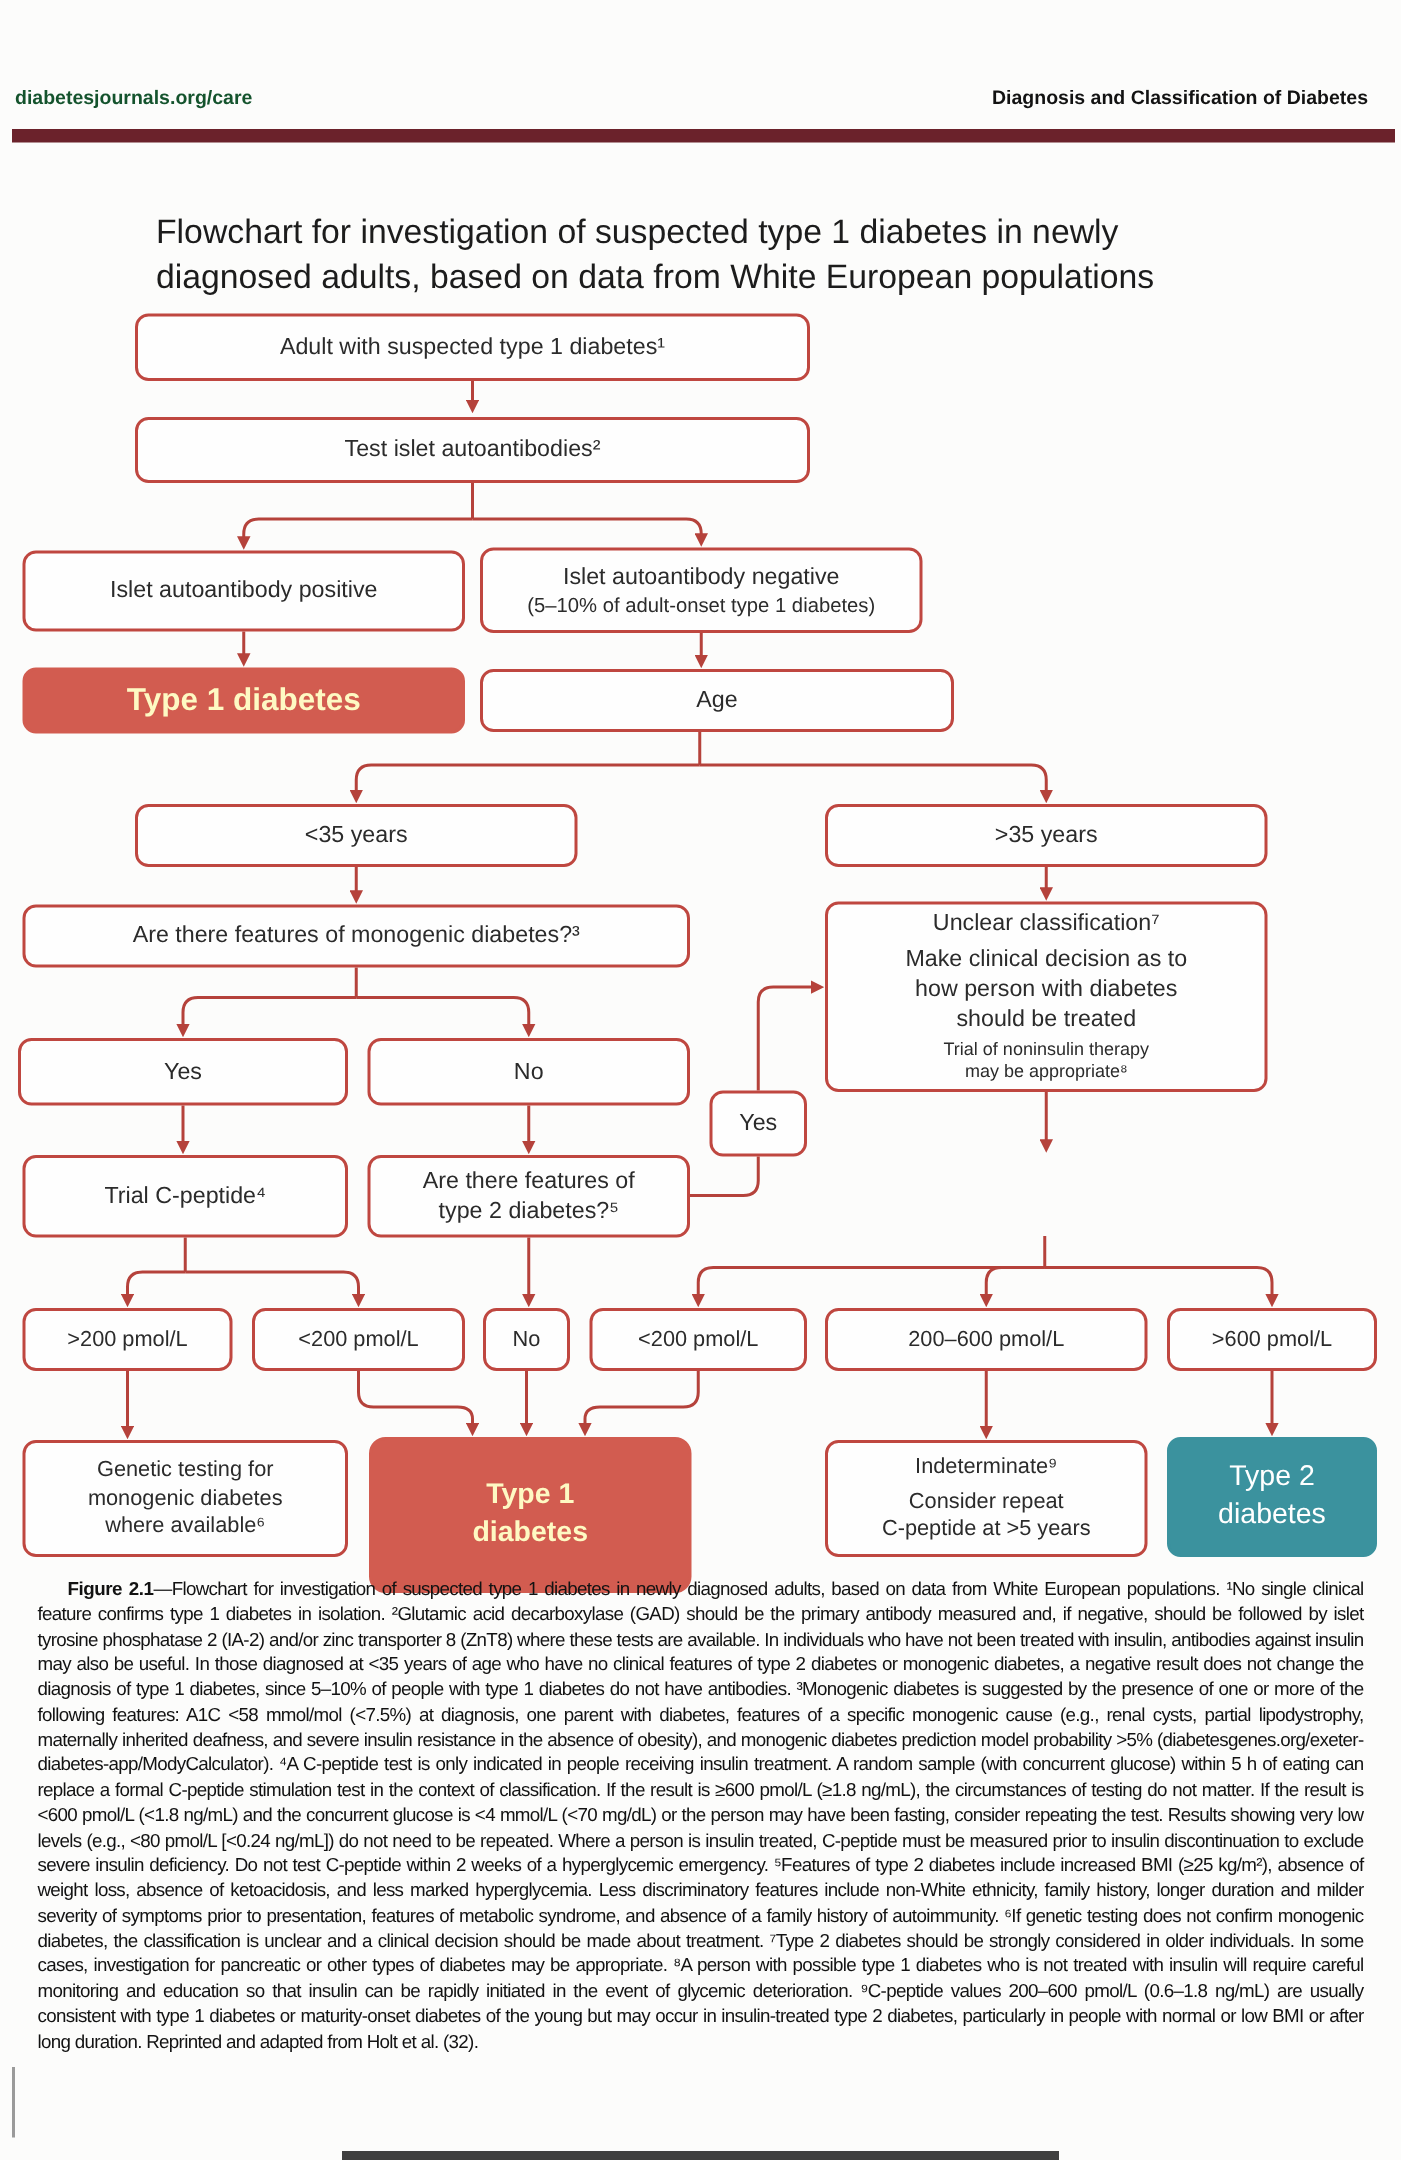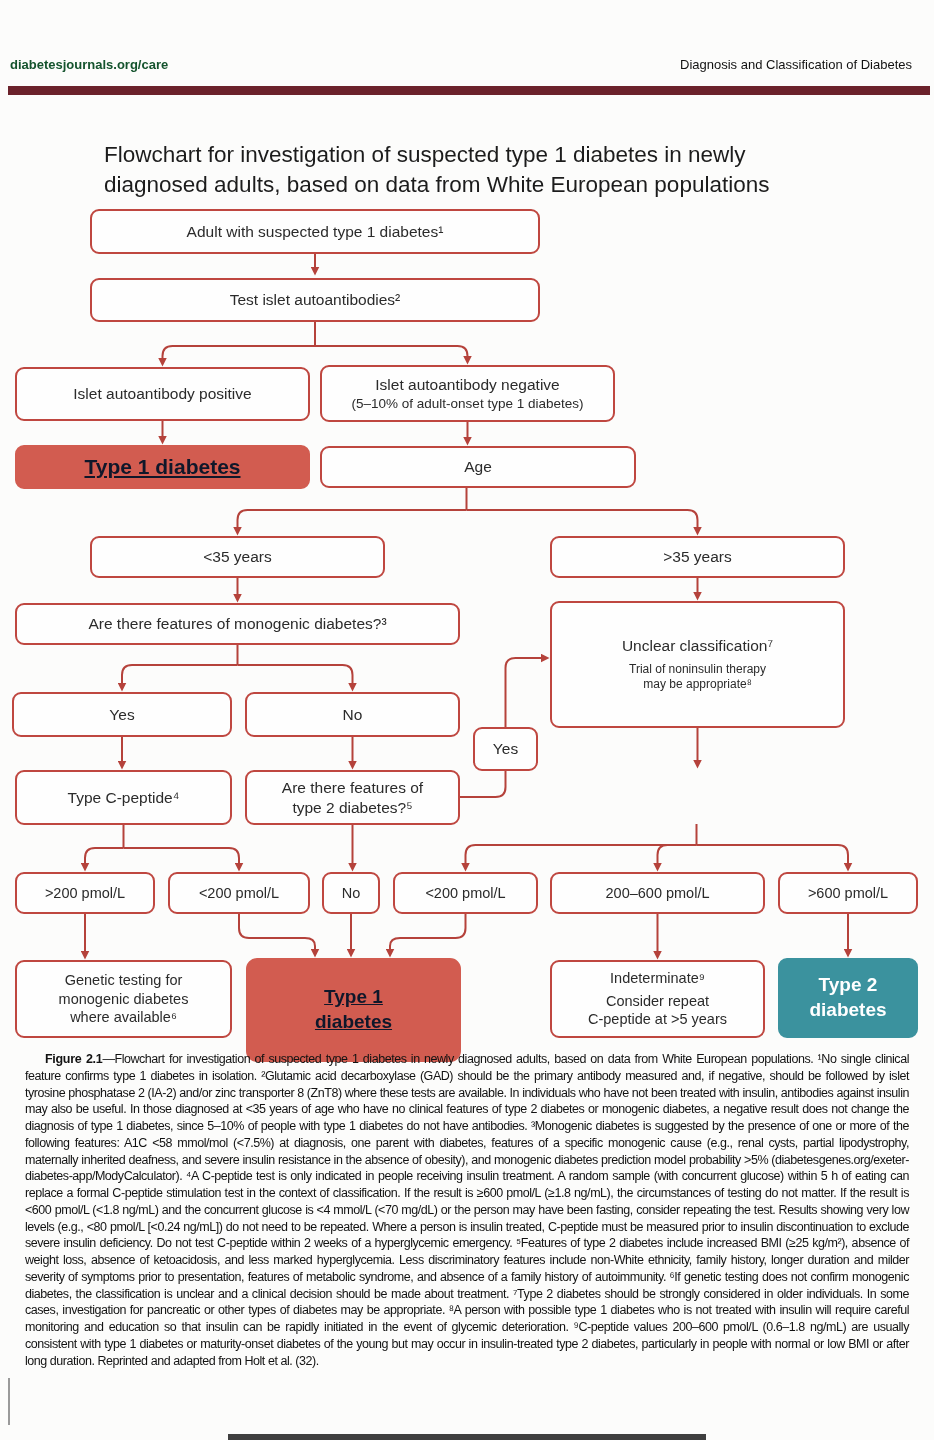--- a/index.html
+++ b/index.html
@@ -3,41 +3,41 @@
 <meta charset="utf-8">
 <style>
   html,body { margin:0; padding:0; background:#ffffff; }
   .page {
     position:relative; width:934px; height:1440px; margin:0 auto;
     background:#fcfcfb; font-family:"Liberation Sans", sans-serif;
     overflow:hidden;
   }
   
   .hdr-site { position:absolute; left:10px; top:57px; font-size:13px; font-weight:700; color:#14532d; }
-  .hdr-article { position:absolute; right:22px; top:57px; font-size:13px; font-weight:400; color:#121212;margin-left:24px; }
+  .hdr-article { position:absolute; right:22px; top:57px; font-size:13px; font-weight:700; color:#121212;margin-left:24px; }
   .hdr-bar { position:absolute; left:8px; top:86px; width:922px; height:9px; background:#6b222b; }
 
   
   .fig-title {
     position:absolute; left:104px; top:140px; width:760px;
     text-align:left; font-size:22.5px; line-height:1.32; font-weight:500;
     color:#1c1c1c; white-space:pre-line;
   }
 
   
   .box {
     position:absolute; box-sizing:border-box;
     border:2px solid #bf4740; border-radius:9px; background:#fefefe;
     display:flex; flex-direction:column; align-items:center; justify-content:center;
     text-align:center; color:#2b2b2b; font-size:15.5px; font-weight:500;
     line-height:1.28; white-space:pre-line; padding:2px 6px;
   }
   .box.small { font-size:14.5px; }
-  .box.fill-red  { background:#d25c50; border-color:#d25c50; color:#0f172a; font-weight:700;text-decoration:underline; }
-  .box.fill-teal { background:#3b929e; border-color:#3b929e; color:#ffffff; font-weight:700; }
+  .box.fill-red  { background:#d25c50; border-color:#d25c50; color:#fef9c3; font-weight:700; }
+  .box.fill-teal { background:#3b929e; border-color:#3b929e; color:#ffffff; font-weight:400; }
   .big1 { font-size:21px; }
   .big2 { font-size:19px; line-height:1.3; }
   .sub  { font-size:13.5px; }
   .u1 { margin-bottom:4px; }
   .u3 { font-size:12px; margin-top:2px; line-height:1.3; }
 
   .connectors { position:absolute; left:0; top:0; pointer-events:none; }
 
   
   .caption {
@@ -121,29 +121,32 @@
   <div class="box" style="left:320px;top:446px;width:316px;height:42px">Age</div>
 
   <div class="box" style="left:90px;top:536px;width:295px;height:42px">&lt;35 years</div>
 
   <div class="box" style="left:550px;top:536px;width:295px;height:42px">&gt;35 years</div>
 
   <div class="box" style="left:15px;top:603px;width:445px;height:42px">Are there features of monogenic diabetes?³</div>
 
   <div class="box" style="left:550px;top:601px;width:295px;height:127px">
     <span class="u1">Unclear classification⁷</span>
+    <span class="u2">Make clinical decision as to
+how person with diabetes
+should be treated</span>
     <span class="u3">Trial of noninsulin therapy
 may be appropriate⁸</span>
   </div>
 
   <div class="box" style="left:12px;top:692px;width:220px;height:45px">Yes</div>
 
   <div class="box" style="left:245px;top:692px;width:215px;height:45px">No</div>
 
-  <div class="box" style="left:15px;top:770px;width:217px;height:55px">Type C-peptide⁴</div>
+  <div class="box" style="left:15px;top:770px;width:217px;height:55px">Trial C-peptide⁴</div>
 
   <div class="box" style="left:245px;top:770px;width:215px;height:55px">Are there features of
 type 2 diabetes?⁵</div>
 
   <div class="box" style="left:473px;top:727px;width:65px;height:44px">Yes</div>
 
 
   <div class="box small" style="left:15px;top:872px;width:140px;height:42px">&gt;200 pmol/L</div>
 
   <div class="box small" style="left:168px;top:872px;width:142px;height:42px">&lt;200 pmol/L</div>

